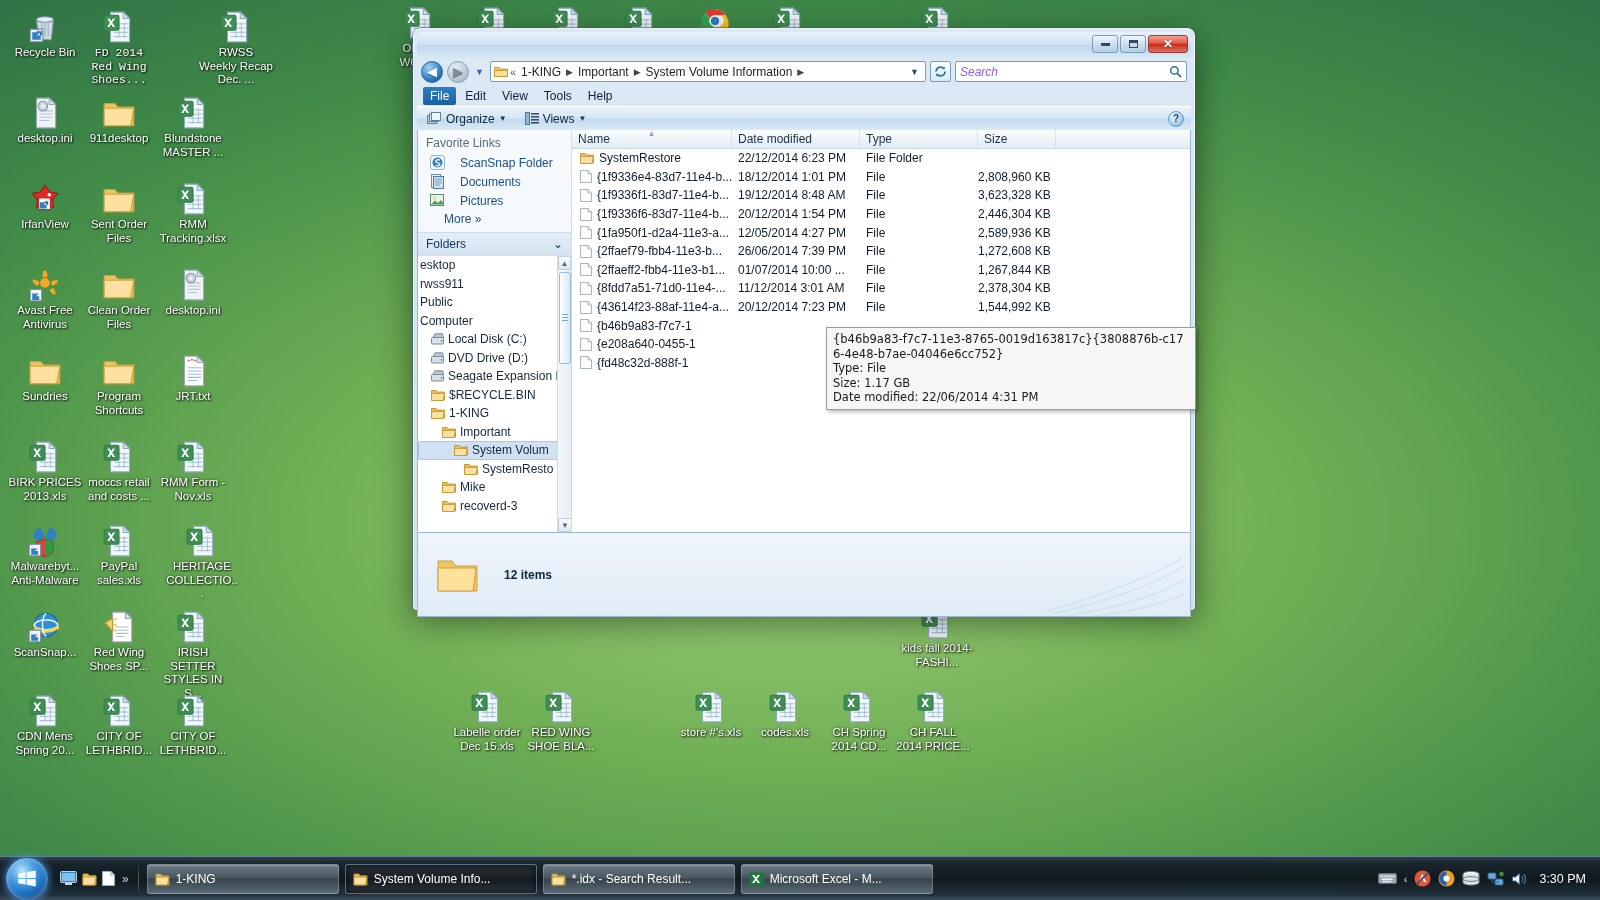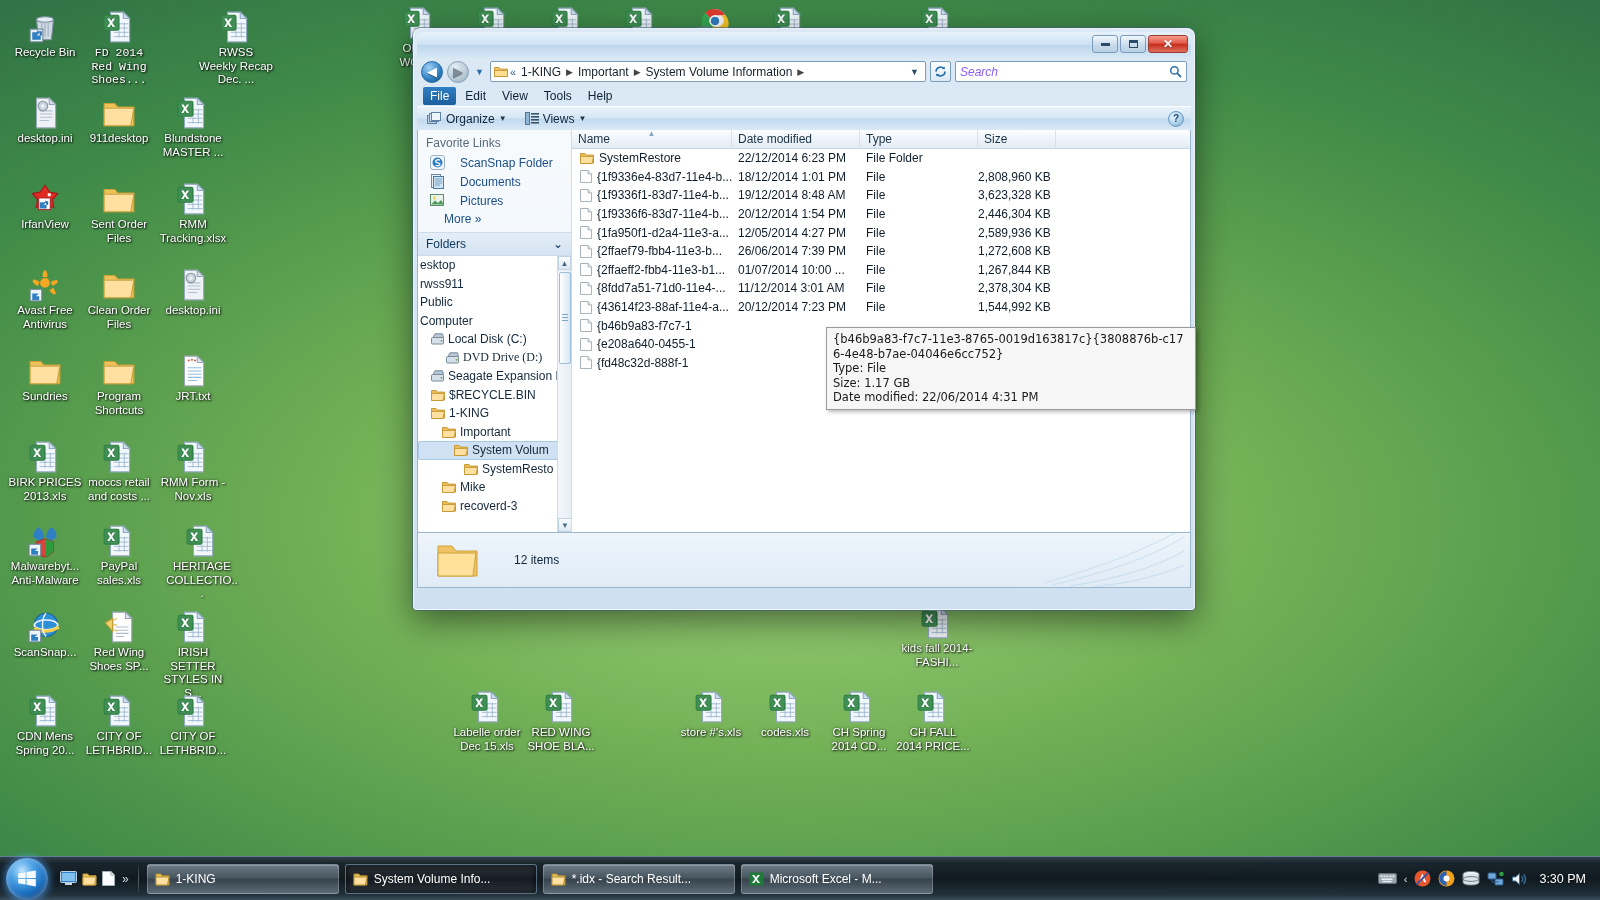--- a/index.html
+++ b/index.html
@@ -118,23 +118,23 @@
 
   
   #tooltip {
     position:absolute; left:254px; top:197px; width:370px;
     background:#f6f6f6; border:1px solid #9a9a9a; box-shadow:2px 2px 4px rgba(0,0,0,.28);
     padding:4px 6px; font-size:11.5px; line-height:14.5px; color:#1a1a1a;
     font-family:"DejaVu Sans", sans-serif;
   }
   #tooltip .gd { word-break:break-all; }
 
-  .statusbar { height:55px; background:linear-gradient(180deg,#eef5fb,#dfebf6);
+  .statusbar { height:84px; background:linear-gradient(180deg,#eef5fb,#dfebf6);
                border:1px solid #9db7cd; border-top:none; display:flex; align-items:center;
-               padding-left:18px; gap:36px; position:relative; overflow:hidden; }
+               padding-left:18px; gap:26px; position:relative; overflow:hidden;font-weight:bold; }
   .statusbar .cnt { font-size:12px; color:#10263a; }
   .swoosh { position:absolute; right:6px; bottom:0; opacity:.55; }
 
   
   #taskbar {
     position:absolute; left:0; bottom:0; width:1600px; height:44px;
     background:linear-gradient(180deg, rgba(48,62,74,.97) 0%, rgba(24,34,44,.97) 14%, rgba(14,22,30,.97) 52%, rgba(32,46,58,.97) 88%, rgba(58,76,92,.97) 100%);
     border-top:1px solid rgba(150,190,220,.45);
     display:flex; align-items:center; gap:4px; padding:0 4px;
   }
@@ -933,21 +933,21 @@
             <div class="tnode" style="padding-left: 13px;">
               <span>
                 <svg width="13" height="12" viewBox="0 0 13 12">
                   <rect x="0.5" y="4.5" width="12" height="6.5" rx="1" fill="#d6e0e8" stroke="#7a8b99"></rect>
                   <path d="M2 4.5L4 0.8h7.5L12.5 4.5z" fill="#b8c7d3" stroke="#7a8b99"></path>
                   <circle cx="10.5" cy="7.8" r="0.9" fill="#5e9b4f"></circle>
                 </svg>
               </span>
               <span>Local Disk (C:)</span>
             </div>
-            <div class="tnode" style="padding-left: 28px; font-family: Liberation Serif, serif;">
+            <div class="tnode" style="padding-left: 13px;">
               <span>
                 <svg width="13" height="12" viewBox="0 0 13 12">
                   <rect x="0.5" y="4.5" width="12" height="6.5" rx="1" fill="#d6e0e8" stroke="#7a8b99"></rect>
                   <path d="M2 4.5L4 0.8h7.5L12.5 4.5z" fill="#b8c7d3" stroke="#7a8b99"></path>
                   <circle cx="10.5" cy="7.8" r="0.9" fill="#5e9b4f"></circle>
                 </svg>
               </span>
               <span>DVD Drive (D:)</span>
             </div>
             <div class="tnode" style="padding-left: 13px;">

